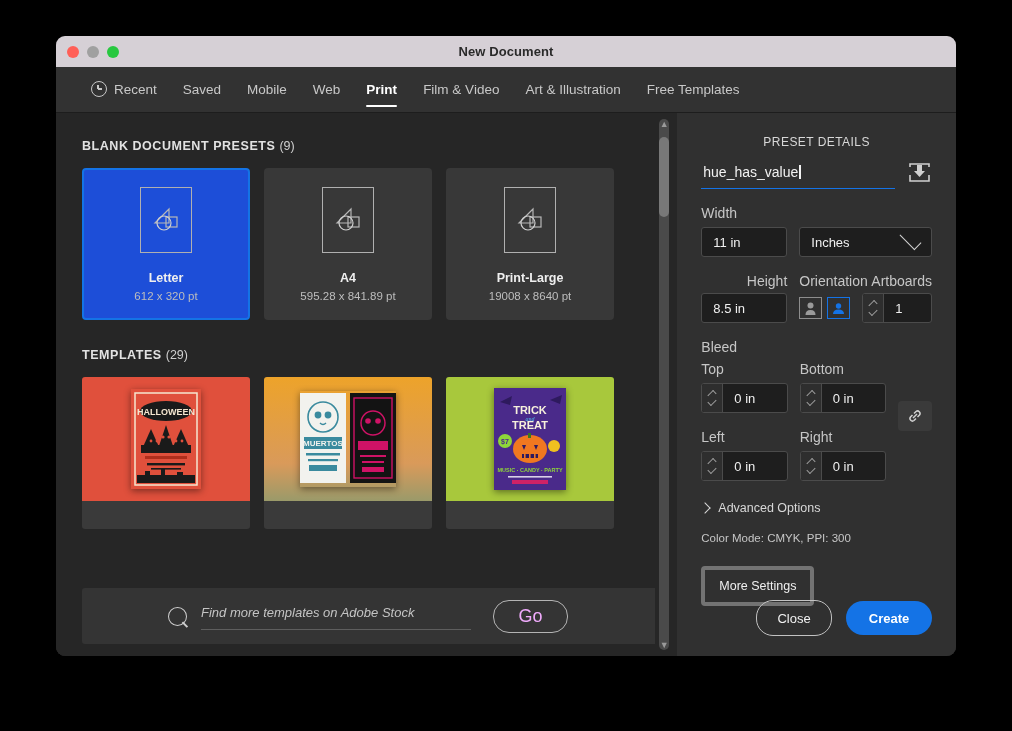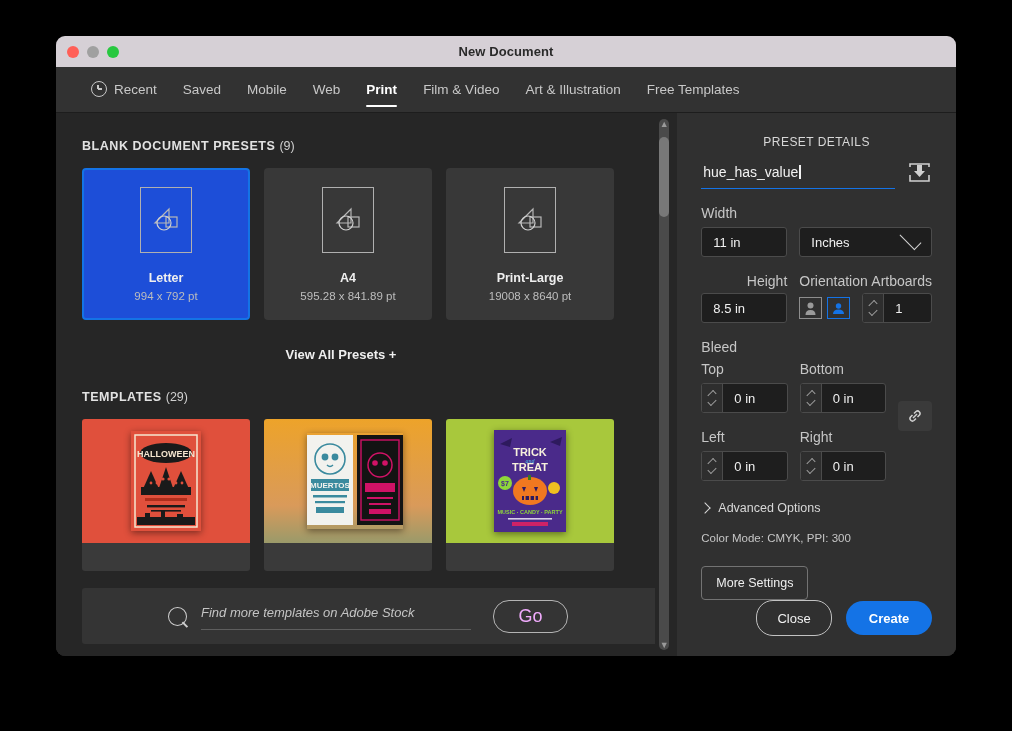--- a/index.html
+++ b/index.html
@@ -105,21 +105,21 @@
   .st-val{display:flex;align-items:center;padding-left:11px;font-size:13px;color:#f0f0f0;}
 
   .bleedgrid{display:flex;gap:12px;align-items:flex-start;}
   .bleedcol{flex:1;}
   .linkbtn{width:34px;height:30px;background:#3a3a3a;border-radius:4px;display:flex;align-items:center;justify-content:center;margin-top:40px;}
 
   .adv{display:flex;align-items:center;gap:9px;margin-top:20px;font-size:12.5px;color:#d8d8d8;cursor:default;}
   .arrw{width:7px;height:7px;border-right:1.7px solid #d8d8d8;border-top:1.7px solid #d8d8d8;transform:rotate(45deg);}
   .cmode{font-size:11.5px;color:#c6c6c6;margin-top:17px;}
   .moresettings{margin-top:22px;display:inline-flex;align-items:center;justify-content:center;height:32px;padding:0 14px;
-                border:1px solid #737373;border-radius:4px;font-size:12.5px;color:#efefef;cursor:default;}
+                border:4px solid #737373;border-radius:4px;font-size:12.5px;color:#efefef;cursor:default;}
 
   .actions{position:absolute;right:24px;bottom:20px;display:flex;gap:14px;align-items:center;}
   .btn{height:34px;border-radius:17px;display:flex;align-items:center;justify-content:center;font-size:13px;cursor:default;}
   .btn-close{width:74px;border:1px solid #c2c2c2;color:#f2f2f2;background:transparent;}
   .btn-create{width:86px;background:#1473e6;color:#fff;font-weight:bold;}
 </style>
 </head>
 <body>
 
 <div class="window">
@@ -174,21 +174,21 @@
         <div class="preset-row">
           <div class="preset sel">
             <div class="doc-ico">
               <svg width="30" height="28" viewBox="0 0 30 28">
                 <polygon points="4,17 18,3 18,17" fill="none" stroke="#b8b8b8" stroke-width="1.2"></polygon>
                 <rect x="15" y="11" width="11" height="10" fill="none" stroke="#b8b8b8" stroke-width="1.2"></rect>
                 <circle cx="13" cy="17" r="7" fill="none" stroke="#d0d0d0" stroke-width="1.2"></circle>
               </svg>
             </div>
             <div class="p-name">Letter</div>
-            <div class="p-dim">994 x 792 pt</div>
+            <div class="p-dim">612 x 320 pt</div>
           </div>
 
           <div class="preset">
             <div class="doc-ico">
               <svg width="30" height="28" viewBox="0 0 30 28">
                 <polygon points="4,17 18,3 18,17" fill="none" stroke="#b8b8b8" stroke-width="1.2"></polygon>
                 <rect x="15" y="11" width="11" height="10" fill="none" stroke="#b8b8b8" stroke-width="1.2"></rect>
                 <circle cx="13" cy="17" r="7" fill="none" stroke="#d0d0d0" stroke-width="1.2"></circle>
               </svg>
             </div>
@@ -202,21 +202,20 @@
                 <polygon points="4,17 18,3 18,17" fill="none" stroke="#b8b8b8" stroke-width="1.2"></polygon>
                 <rect x="15" y="11" width="11" height="10" fill="none" stroke="#b8b8b8" stroke-width="1.2"></rect>
                 <circle cx="13" cy="17" r="7" fill="none" stroke="#d0d0d0" stroke-width="1.2"></circle>
               </svg>
             </div>
             <div class="p-name">Print-Large</div>
             <div class="p-dim">19008 x 8640 pt</div>
           </div>
         </div>
 
-        <div class="viewall">View All Presets +</div>
 
         <div class="sec-title" style="margin-top:28px;">
           <span>TEMPLATES</span>
           <span class="cnt">(29)</span>
         </div>
 
         <div class="tpl-row">
 
           <div class="tpl">
             <div class="tpl-img" style="background:#e0503c;">
@@ -241,21 +240,21 @@
                 <rect x="6" y="86" width="58" height="8" fill="#1a1a1a"></rect>
                 <rect x="14" y="82" width="5" height="5" fill="#1a1a1a"></rect>
                   <rect x="30" y="80" width="4" height="7" fill="#1a1a1a"></rect>
                 <rect x="46" y="83" width="6" height="4" fill="#1a1a1a"></rect>
               </svg>
             </div>
             <div class="tpl-cap"></div>
           </div>
 
           <div class="tpl">
-            <div class="tpl-img" style="background:linear-gradient(#eda32a,#d99a5a 70%,#9a9a6a);padding-left:14px;">
+            <div class="tpl-img" style="background:linear-gradient(#eda32a,#d99a5a 70%,#9a9a6a);">
               <svg class="poster" width="96" height="96" viewBox="0 0 96 96">
                 <rect x="0" y="2" width="46" height="90" fill="#f2f2ee"></rect>
                 <circle cx="23" cy="26" r="15" fill="none" stroke="#3a8a9e" stroke-width="1.6"></circle>
                 <circle cx="18" cy="24" r="3.4" fill="#3a8a9e"></circle>
                   <circle cx="28" cy="24" r="3.4" fill="#3a8a9e"></circle>
                 <path d="M20 32 q3 3 6 0" stroke="#3a8a9e" stroke-width="1.4" fill="none"></path>
                 <rect x="4" y="46" width="38" height="12" fill="#3a8a9e"></rect>
                 <text x="23" y="55" font-size="8" fill="#f2f2ee" text-anchor="middle" font-family="Liberation Sans" font-weight="bold">MUERTOS</text>
                 <rect x="6" y="62" width="34" height="2.5" fill="#3a8a9e"></rect>
                 <rect x="8" y="68" width="30" height="2.2" fill="#3a8a9e"></rect>

